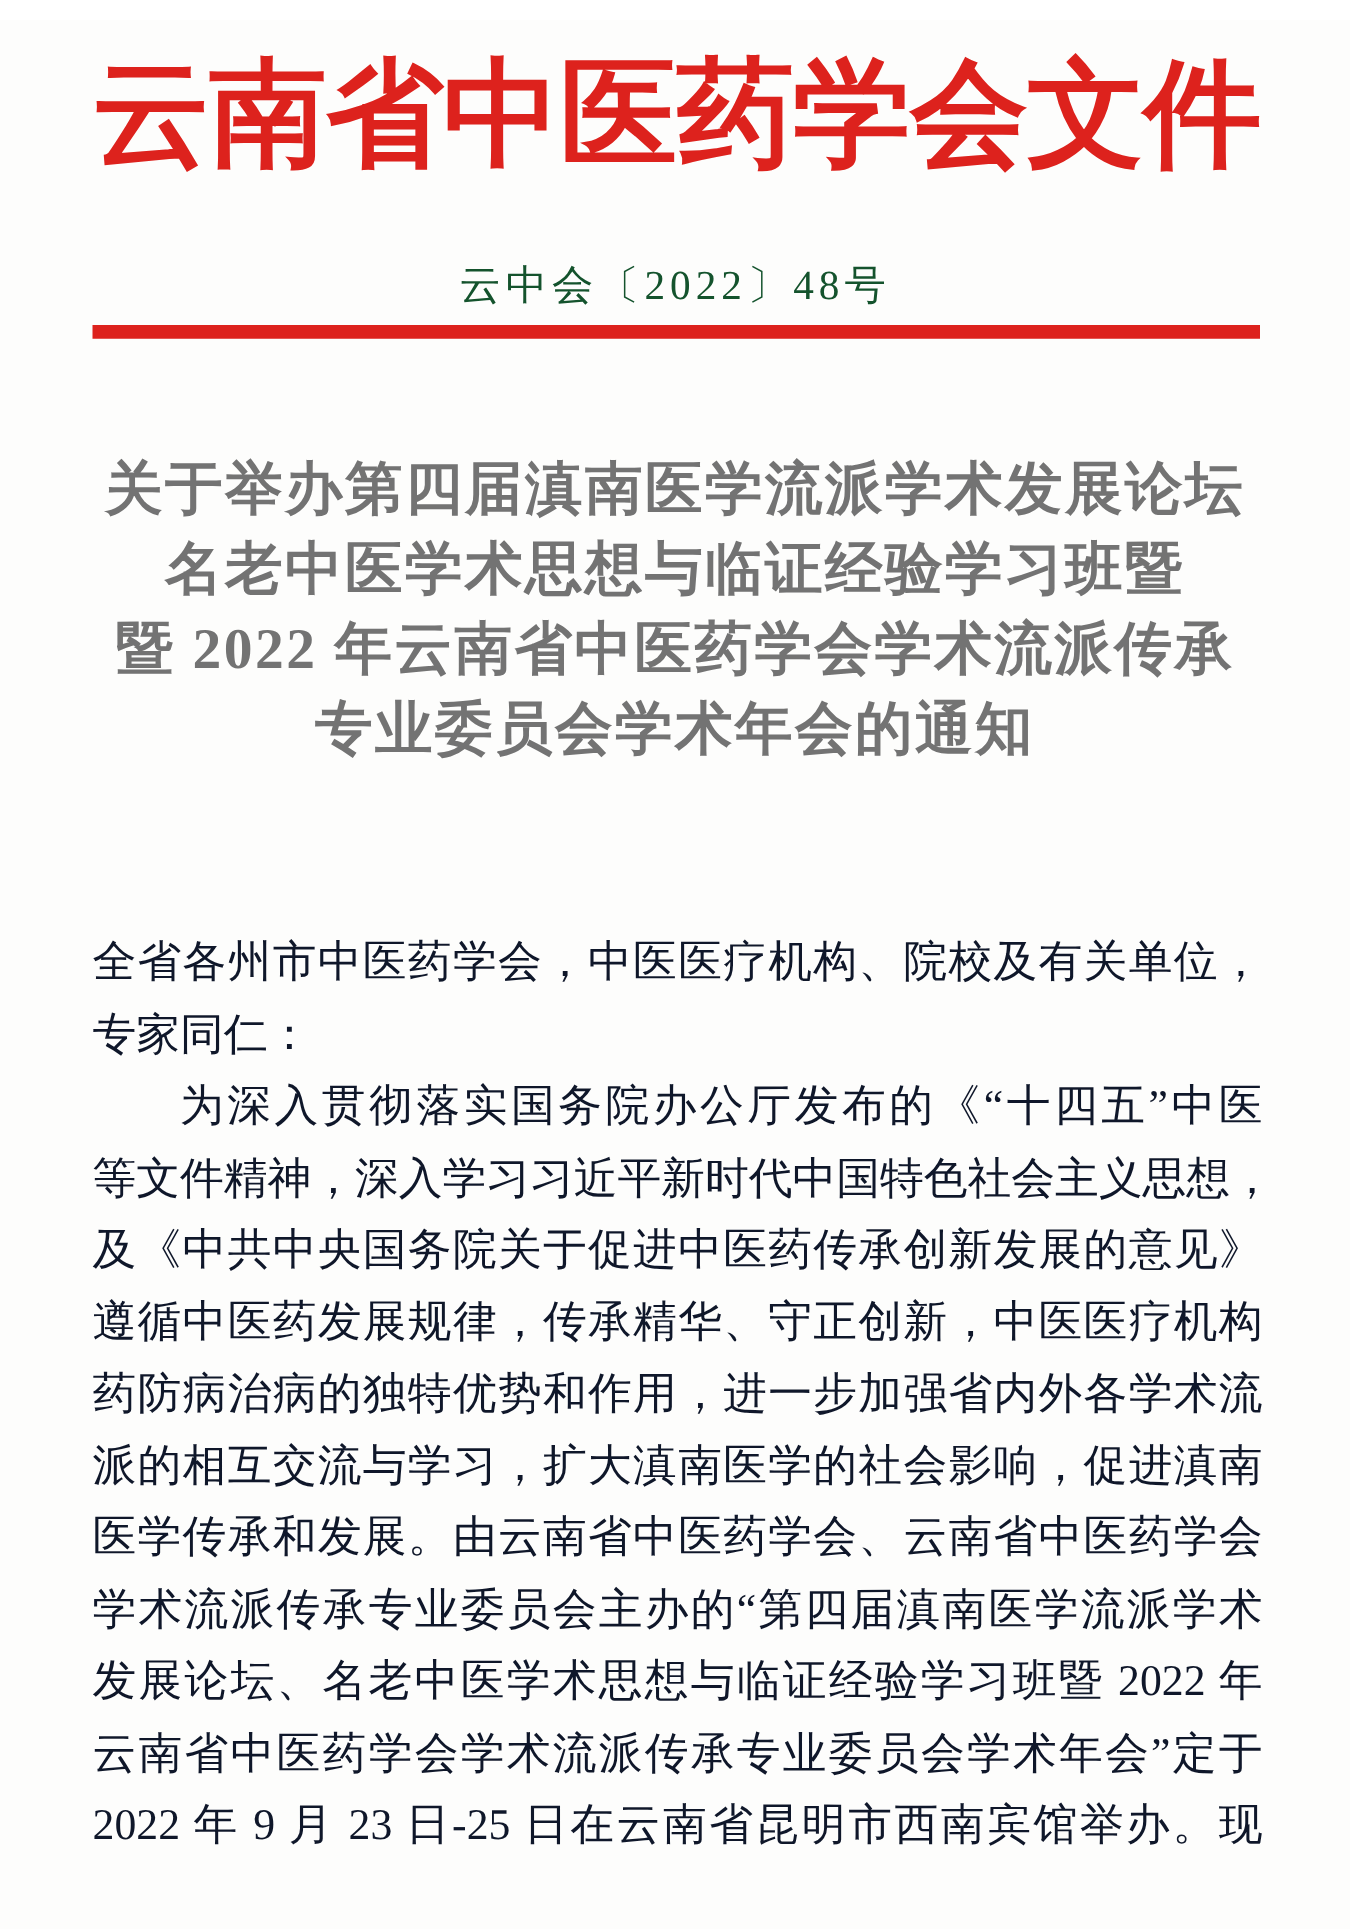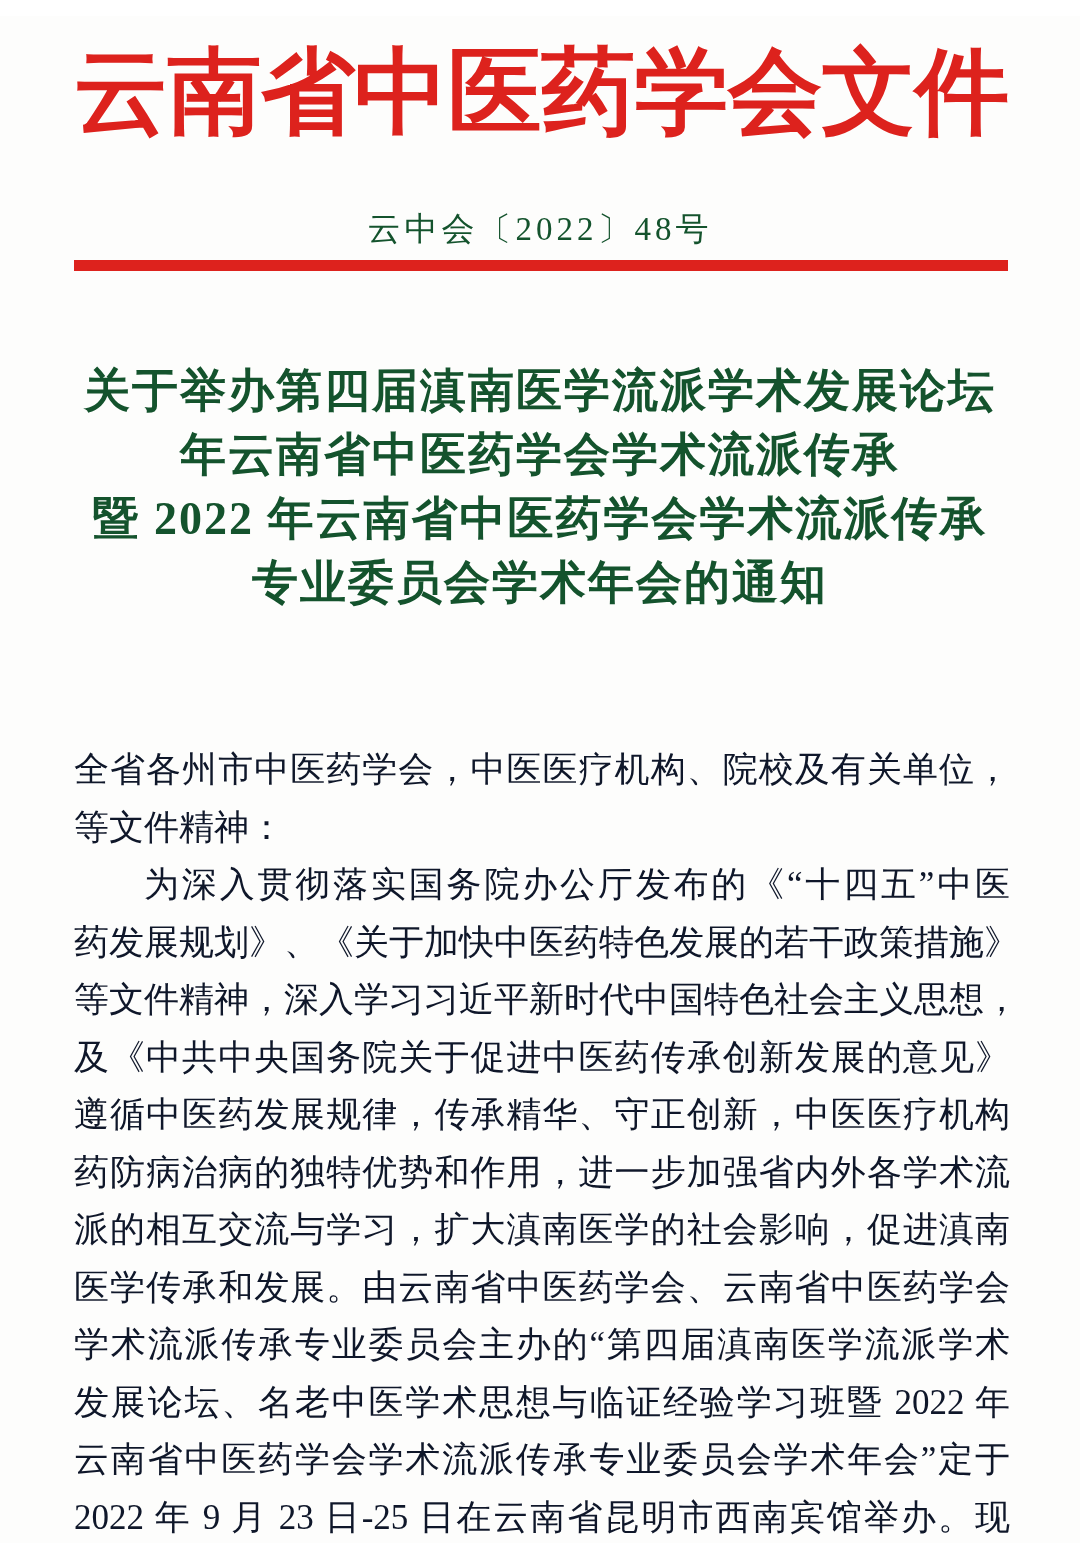--- a/index.html
+++ b/index.html
@@ -45,21 +45,21 @@
     height: 11px;
     background: #dd221d;
   }
   
   .title-block {
     margin: 88px 40px 0 40px;
     text-align: center;
     font-weight: bold;
     font-size: 46px;
     line-height: 64px;
-    color: #14532d;
+    color: #737373;
     letter-spacing: 2px;
   }
   
   .body-block {
     margin: 126px 70px 0 74px;
     font-size: 35px;
     line-height: 57.5px;
     color: #0f172a;
   }
   .body-line {
@@ -82,30 +82,29 @@
 <div class="page">
 
   <div class="org-title">云南省中医药学会文件</div>
 
   <div class="doc-number">云中会〔2022〕48号</div>
 
   <div class="red-line"></div>
 
   <div class="title-block">
     <div class="title-line">关于举办第四届滇南医学流派学术发展论坛</div>
-    <div class="title-line">年云南省中医药学会学术流派传承</div>
+    <div class="title-line">名老中医学术思想与临证经验学习班暨</div>
     <div class="title-line">暨 2022 年云南省中医药学会学术流派传承</div>
     <div class="title-line">专业委员会学术年会的通知</div>
   </div>
 
   <div class="body-block">
     <div class="body-line">全省各州市中医药学会，中医医疗机构、院校及有关单位，</div>
-    <div class="body-line no-justify">等文件精神：</div>
+    <div class="body-line no-justify">专家同仁：</div>
     <div class="body-line indent">为深入贯彻落实国务院办公厅发布的《“十四五”中医</div>
-    <div class="body-line">药发展规划》、《关于加快中医药特色发展的若干政策措施》</div>
     <div class="body-line">等文件精神，深入学习习近平新时代中国特色社会主义思想，</div>
     <div class="body-line">及《中共中央国务院关于促进中医药传承创新发展的意见》</div>
     <div class="body-line">遵循中医药发展规律，传承精华、守正创新，中医医疗机构</div>
     <div class="body-line">药防病治病的独特优势和作用，进一步加强省内外各学术流</div>
     <div class="body-line">派的相互交流与学习，扩大滇南医学的社会影响，促进滇南</div>
     <div class="body-line">医学传承和发展。由云南省中医药学会、云南省中医药学会</div>
     <div class="body-line">学术流派传承专业委员会主办的“第四届滇南医学流派学术</div>
     <div class="body-line">发展论坛、名老中医学术思想与临证经验学习班暨 2022 年</div>
     <div class="body-line">云南省中医药学会学术流派传承专业委员会学术年会”定于</div>
     <div class="body-line">2022 年 9 月 23 日-25 日在云南省昆明市西南宾馆举办。现</div>

